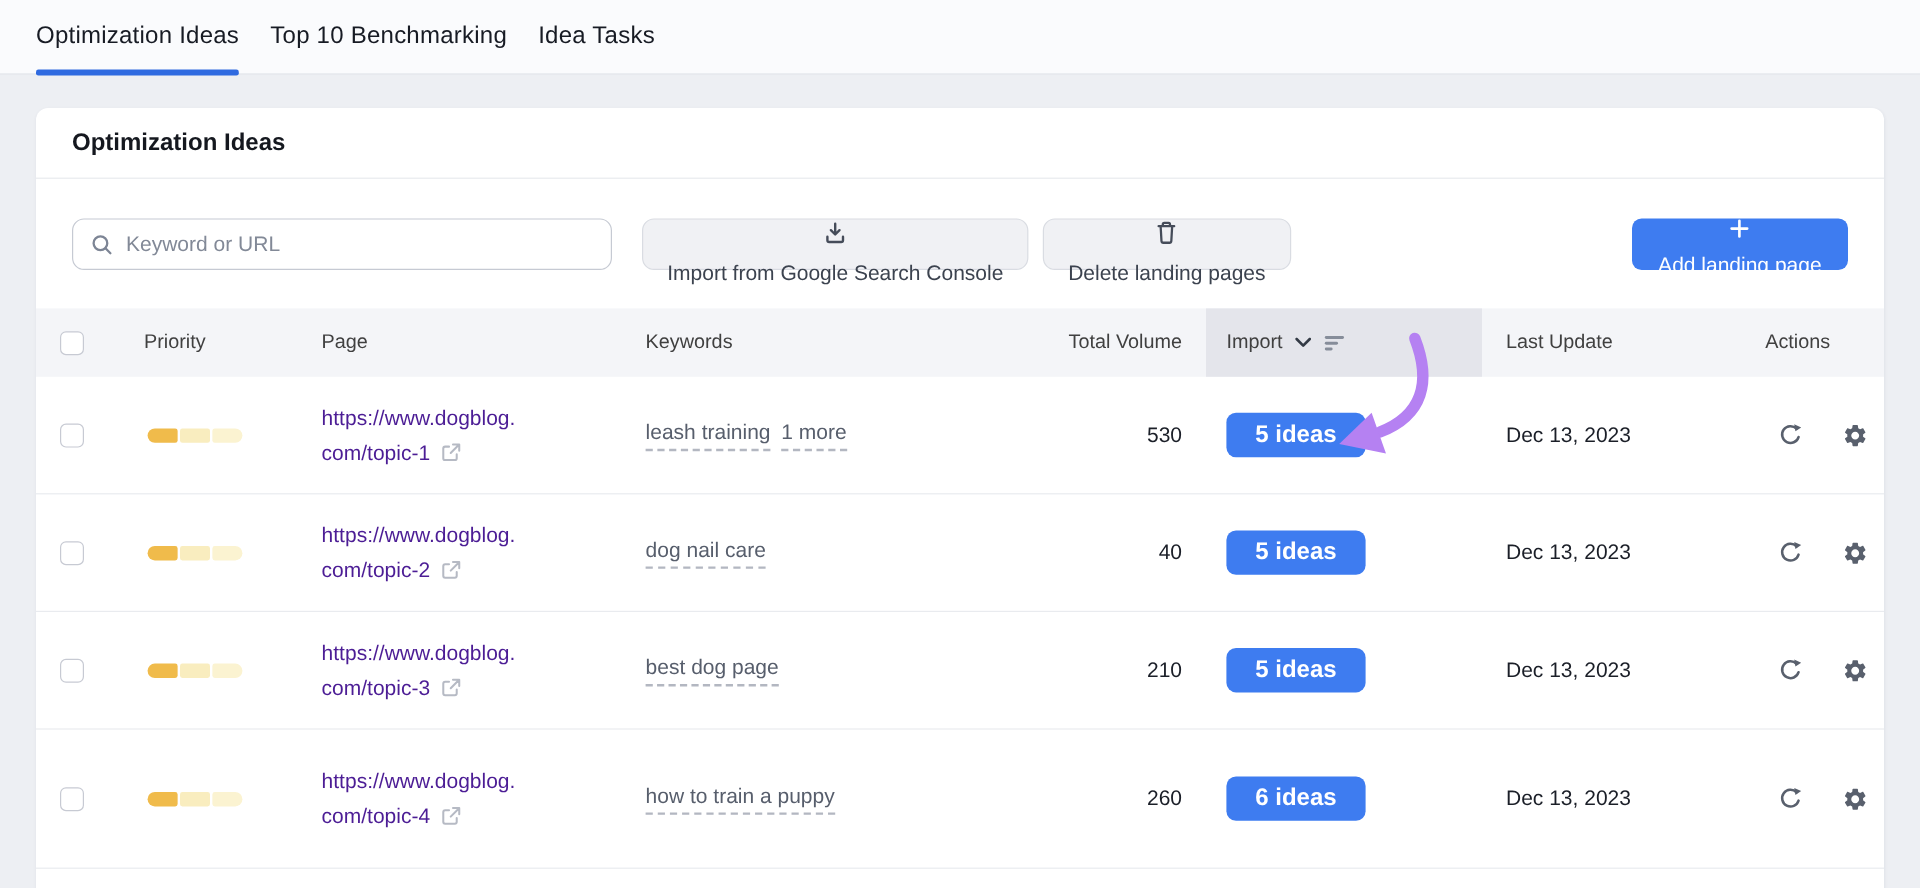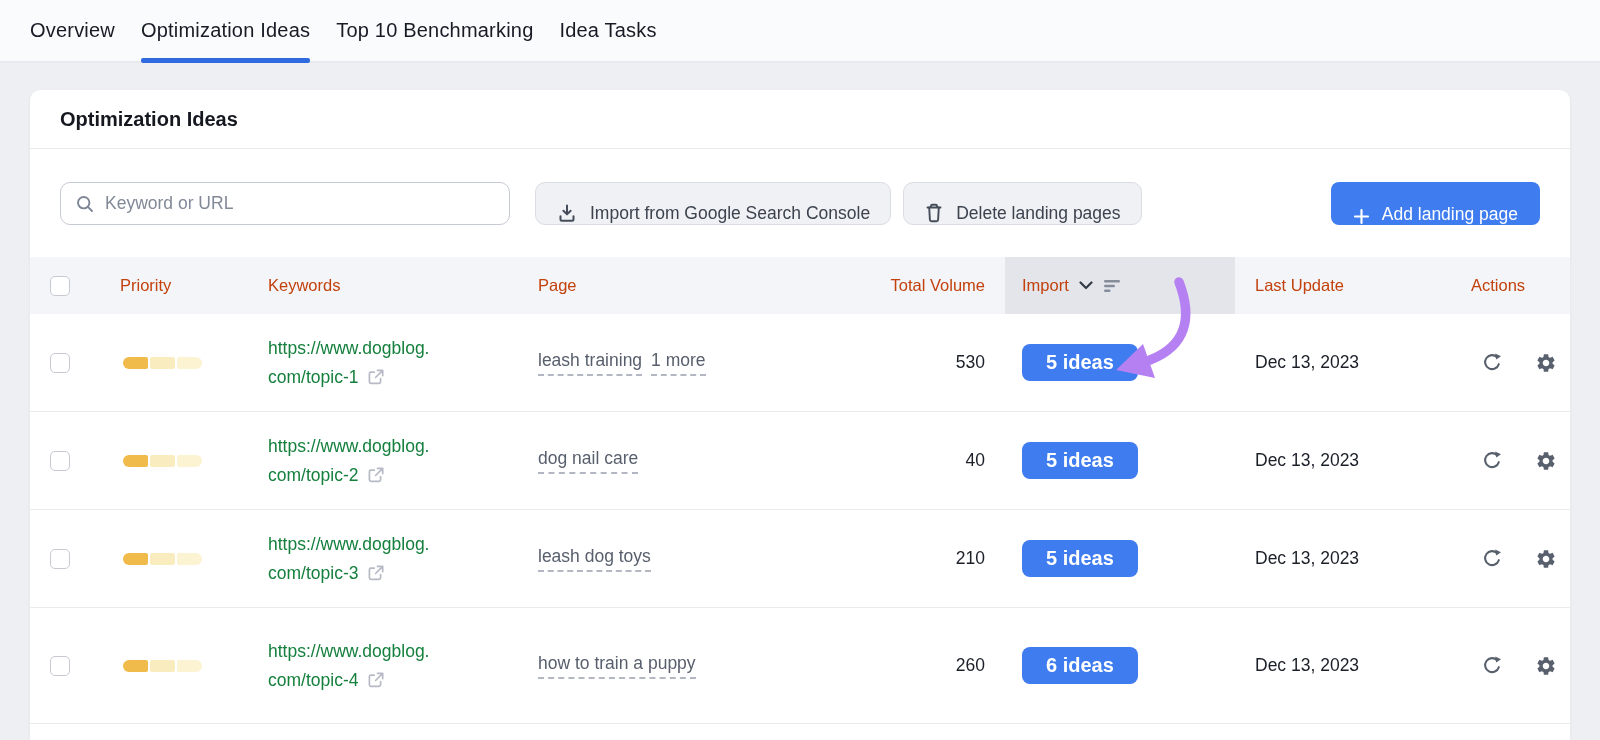--- a/index.html
+++ b/index.html
@@ -41,40 +41,40 @@
   .search-box {
     width:450px; height:43px; background:#fff;
     border:1.5px solid #c6cad3; border-radius:10px;
     display:flex; align-items:center; padding:0 14px; gap:10px; flex:none;
   }
   .search-box input {
     border:none; outline:none; width:100%;
     font-family:"Liberation Sans",sans-serif; font-size:17.5px; color:#2c3340;
   }
   .search-box input::placeholder { color:#828997; }
-  .btn { display:flex; align-items:flex-end; height:43px; border-radius:10px;
-         font-size:17.5px; cursor:pointer; white-space:nowrap; }
+  .btn { display:flex; align-items:center; height:43px; border-radius:10px;
+         font-size:17.5px; cursor:pointer; white-space:nowrap;flex-direction:column; }
   .btn-secondary {
     background:#f0f1f4; border:1px solid #d9dce2; color:#3c434f;
     gap:12px; padding:0 20px;
   }
   .btn-import { margin-left:25px; }
   .btn-delete { margin-left:12px; }
   .btn-primary {
     margin-left:auto; background:var(--accent-blue,#3e7cf0); color:#fff;
     border:none; border-radius:8px; gap:12px; padding:0 22px;
   }
   
   .table { margin-top:32px; }
   .grid-row {
     display:grid;
     grid-template-columns:70px 168px 270px 302px 165px 230px 200px 1fr;
     align-items:center;
   }
-  .thead { height:57px; background:#f4f5f8; font-size:16.5px; color:#c2410c; }
+  .thead { height:57px; background:#f4f5f8; font-size:16.5px; color:#404040; }
   .th-check { padding-left:20px; }
   .th-priority { padding-left:20px; }
   .th-volume { text-align:right; padding-right:20px; }
   .th-content {
     align-self:stretch; display:flex; align-items:center; gap:10px;
     background:#e4e5eb; padding-left:17px;
   }
   .th-lastupdate { padding-left:20px; }
   .th-actions { padding-left:36px; }
   .row {
@@ -85,21 +85,21 @@
   .checkbox {
     width:20px; height:20px; border:1.5px solid #c7cad3; border-radius:5px;
     background:#fff; cursor:pointer;
   }
   .cell-priority { padding-left:23px; }
   .priority-bar { display:flex; gap:2px; width:79px; height:12px; }
   .priority-bar .seg { flex:1; }
   .seg-1 { background:var(--priority-filled,#f0bb4b); border-radius:6px 2px 2px 6px; }
   .seg-2 { background:#f9edbf; border-radius:2px; }
   .seg-3 { background:#fbf3d1; border-radius:2px 6px 6px 2px; }
-  .cell-page { line-height:1.65; color:#15803d; }
+  .cell-page { line-height:1.65; color:#4c1d95; }
   .url-wrap { max-width:170px; word-break:break-all; }
   .url-text { display:inline; }
   .ext-icon { display:inline-block; vertical-align:-4px; margin-left:8px; }
   .cell-keywords { display:flex; flex-direction:row; align-items:flex-start; gap:9px; }
   .keyword {
     color:#575e6c; border-bottom:2px dashed #b3b7c1; padding-bottom:3px;
     cursor:pointer;
   }
   .cell-volume { text-align:right; padding-right:20px; color:#1b1f28; }
   .cell-content { padding-left:17px; }
@@ -114,23 +114,20 @@
   .cell-actions { display:flex; align-items:center; gap:30px; padding-left:45px; }
   .action-icon { width:24px; height:24px; cursor:pointer; display:flex; align-items:center; justify-content:center; }
   
   .annotation-arrow { position:absolute; left:1080px; top:268px; z-index:5; pointer-events:none; }
   svg { display:block; }
 </style>
 </head>
 <body>
 
 <nav class="tab-bar">
-  <div class="tab">
-    <span>Overview</span>
-  </div>
   <div class="tab">
     <span>Optimization Ideas</span>
     <div class="tab-underline"></div>
   </div>
   <div class="tab">
     <span>Top 10 Benchmarking</span>
   </div>
   <div class="tab">
     <span>Idea Tasks</span>
   </div>
@@ -183,22 +180,22 @@
     </button>
   </div>
 
   <div class="table">
 
     <div class="grid-row thead">
       <div class="th-check">
         <div class="checkbox"></div>
       </div>
       <div class="th-priority">Priority</div>
+      <div>Page</div>
       <div>Keywords</div>
-      <div>Page</div>
       <div class="th-volume">Total Volume</div>
       <div class="th-content">
         <span>Import</span>
         <span>
           <svg width="14" height="9" viewBox="0 0 14 9">
             <polyline points="1.5,1.5 7,7 12.5,1.5" fill="none" stroke="#333a45" stroke-width="2.2" stroke-linecap="round" stroke-linejoin="round"></polyline>
           </svg>
         </span>
         <span>
           <svg width="18" height="14" viewBox="0 0 18 14">
@@ -304,21 +301,21 @@
             <span class="seg seg-3"></span>
         </div>
       </div>
       <div class="cell-page">
         <div class="url-wrap"><span class="url-text">https://www.dogblog.com/topic-3</span><span class="ext-icon"><svg width="20" height="20" viewBox="0 0 20 20">
                 <path d="M8.2 5.2 H5 a1.6 1.6 0 0 0 -1.6 1.6 v8 a1.6 1.6 0 0 0 1.6 1.6 h8 a1.6 1.6 0 0 0 1.6 -1.6 V11.6" fill="none" stroke="#b6bac4" stroke-width="1.7" stroke-linecap="round"></path>
                 <path d="M11.5 3.4 h5.2 v5.2 M16.4 3.7 L9.6 10.5" fill="none" stroke="#b6bac4" stroke-width="1.7" stroke-linecap="round" stroke-linejoin="round"></path>
               </svg></span></div>
       </div>
       <div class="cell-keywords">
-        <span class="keyword">leash dog toys</span>
+        <span class="keyword">best dog page</span>
       </div>
       <div class="cell-volume">210</div>
       <div class="cell-content">
         <button class="ideas-btn">5 ideas</button>
       </div>
       <div class="cell-lastupdate">Dec 13, 2023</div>
       <div class="cell-actions">
         <span class="action-icon">
           <svg width="24" height="24" viewBox="0 0 24 24">
               <path d="M18.8 13.2 A 7 7 0 1 1 17.1 6.2" fill="none" stroke="#59606d" stroke-width="2.1" stroke-linecap="round"></path>

